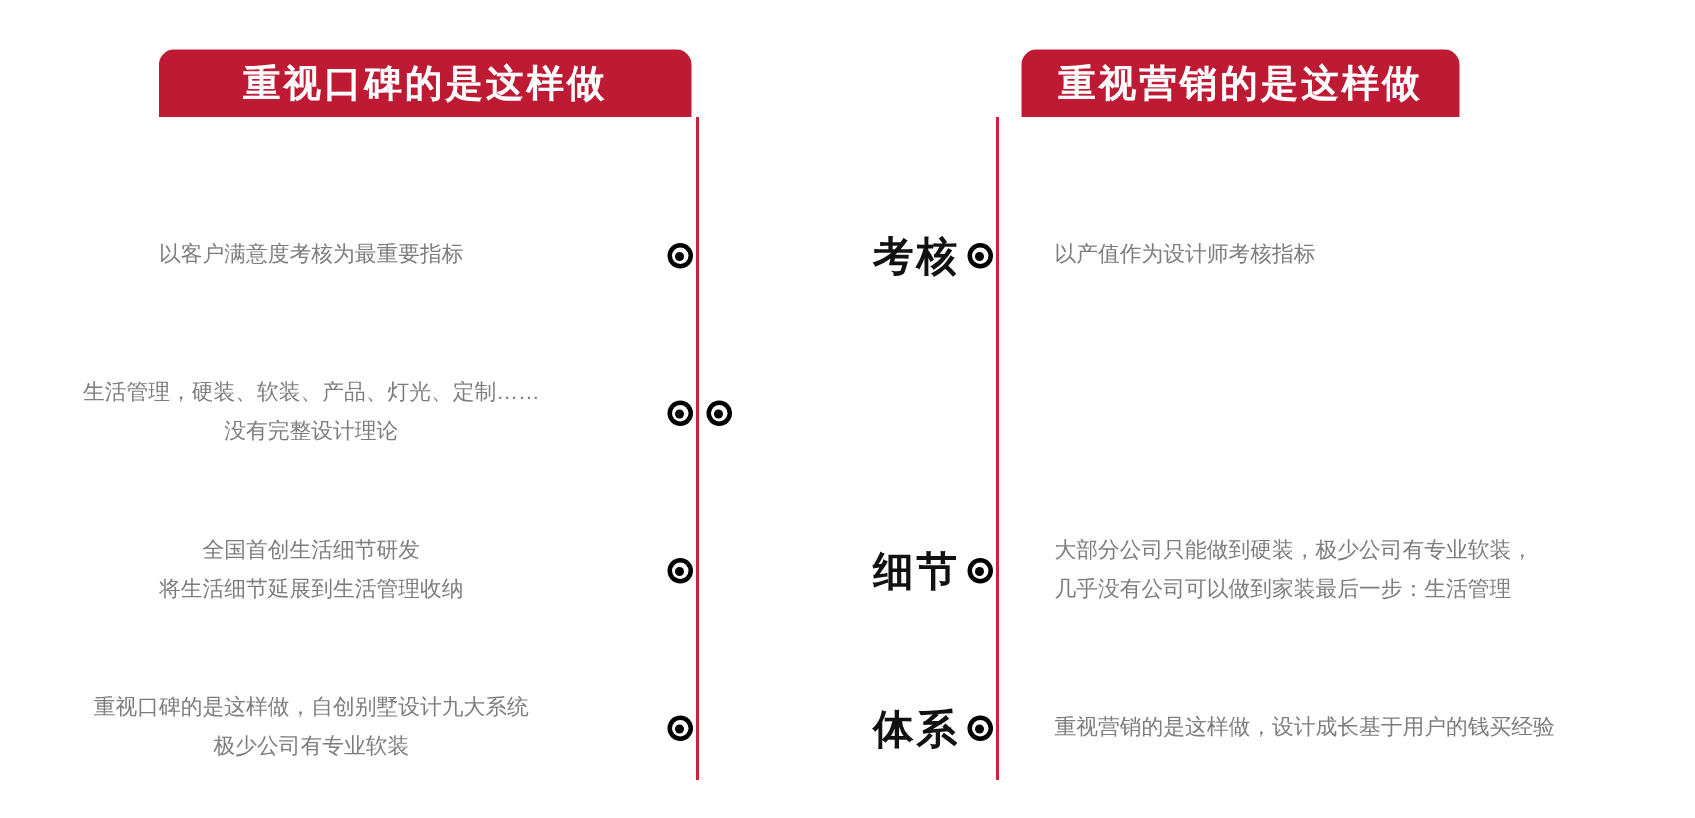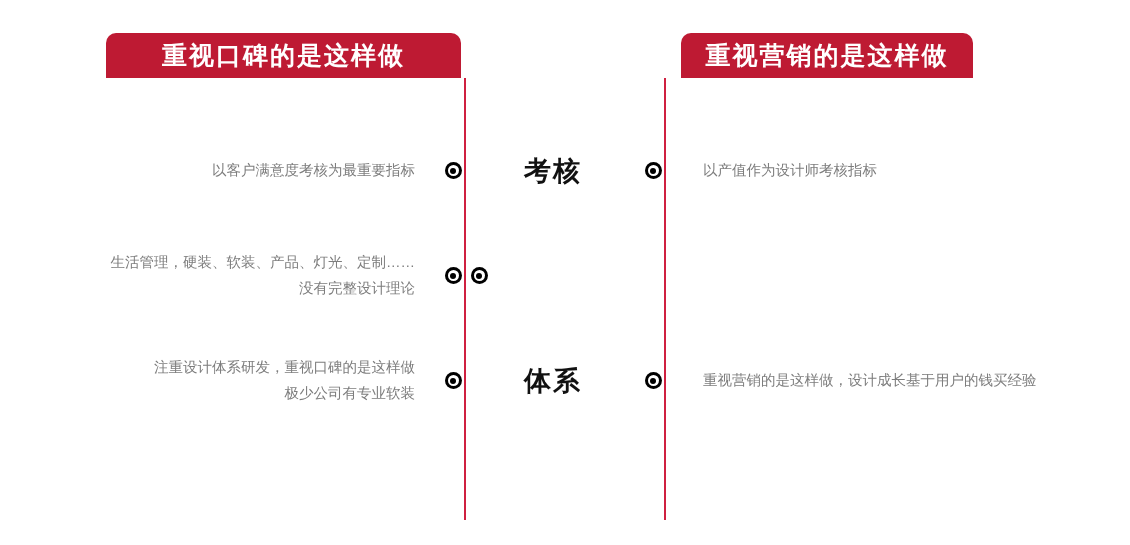--- a/index.html
+++ b/index.html
@@ -65,34 +65,34 @@
     position: relative;
     height: 105px;
     display: flex;
     align-items: center;
   }
 
   .cell-left {
     width: 440px;
     padding-right: 25px;
     box-sizing: border-box;
-    text-align: right;
+    text-align: center;
     font-size: 14.5px;
     line-height: 1.75;
     color: #7d7d7d;
   }
   .marker-col-left {
     width: 26px;
     display: flex;
     align-items: center;
     justify-content: center;
   }
   .cell-center {
     width: 174px;
-    text-align: center;
+    text-align: right;
     font-size: 27px;
     font-weight: bold;
     color: #111111;
     letter-spacing: 2px;
   }
   .marker-col-right {
     width: 26px;
     display: flex;
     align-items: center;
     justify-content: center;
@@ -175,24 +175,41 @@
     <div class="marker-col-left">
       <div class="marker"></div>
     </div>
     <div class="marker-col-right">
       <div class="marker"></div>
     </div>
     <div class="cell-right">
     </div>
   </div>
 
-
-  <div class="row">
-    <div class="cell-left">
-      <span class="line">注重设计体系研发，重视口碑的是这样做</span>
+  <div class="row">
+    <div class="cell-left">
+      <span class="line">全国首创生活细节研发</span>
+      <span class="line">将生活细节延展到生活管理收纳</span>
+    </div>
+    <div class="marker-col-left">
+      <div class="marker"></div>
+    </div>
+    <div class="cell-center">细节</div>
+    <div class="marker-col-right">
+      <div class="marker"></div>
+    </div>
+    <div class="cell-right">
+      <span class="line">大部分公司只能做到硬装，极少公司有专业软装，</span>
+      <span class="line">几乎没有公司可以做到家装最后一步：生活管理</span>
+    </div>
+  </div>
+
+  <div class="row">
+    <div class="cell-left">
+      <span class="line">重视口碑的是这样做，自创别墅设计九大系统</span>
       <span class="line">极少公司有专业软装</span>
     </div>
     <div class="marker-col-left">
       <div class="marker"></div>
     </div>
     <div class="cell-center">体系</div>
     <div class="marker-col-right">
       <div class="marker"></div>
     </div>
     <div class="cell-right">

